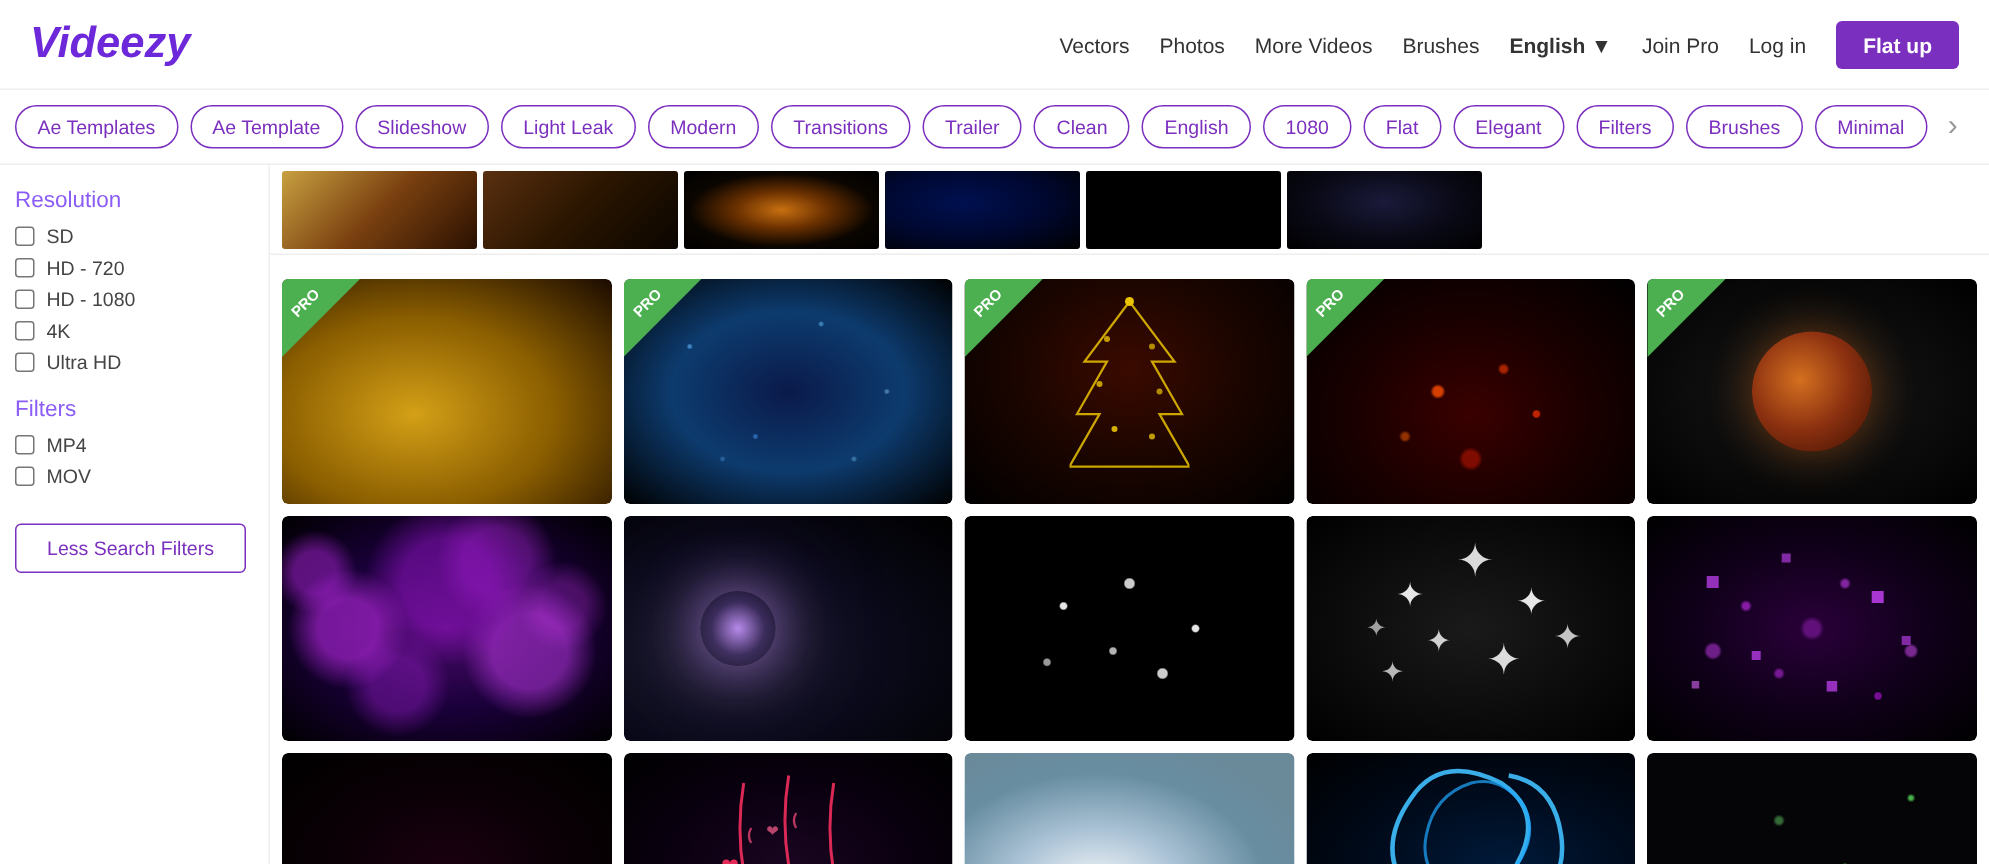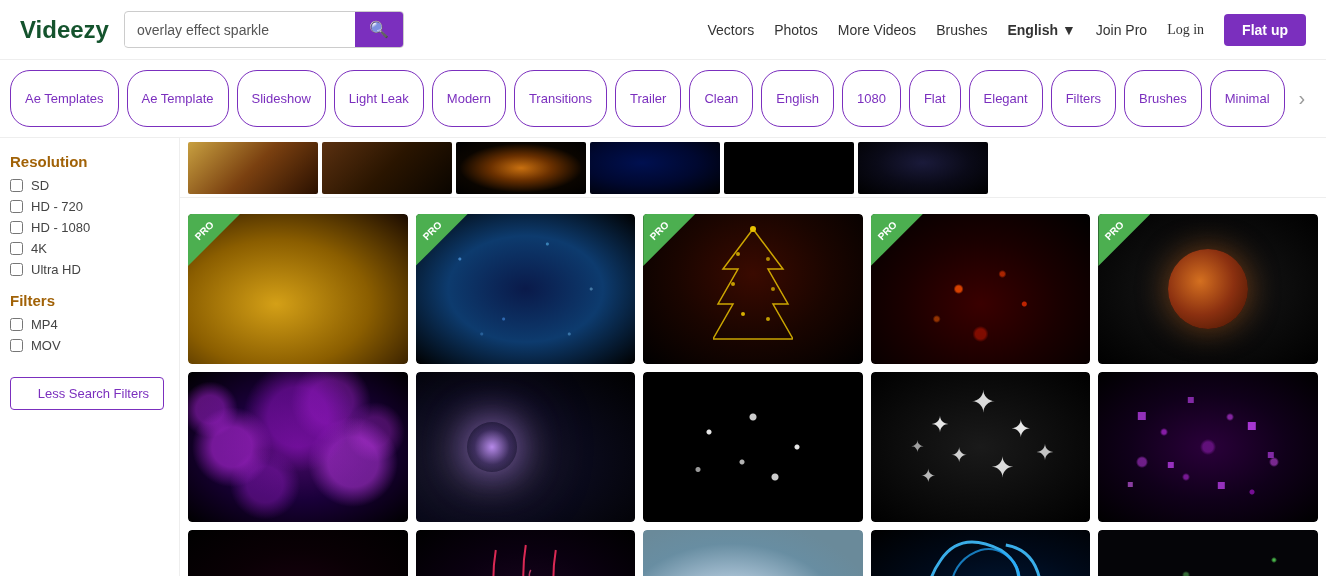--- a/index.html
+++ b/index.html
@@ -8,23 +8,24 @@
     
     .header {
       display: flex;
       align-items: center;
       padding: 0 20px;
       height: 60px;
       border-bottom: 1px solid #eee;
       gap: 15px;
     }
     .logo {
-      font-size: 24px;
+      font-size: 29px;
       font-weight: bold;
-      color: #14532d;
+      color: #6d28d9;
+      font-style: italic;
       white-space: nowrap;
     }
     .search-bar {
       display: flex;
       align-items: center;
       border: 1px solid #ccc;
       border-radius: 4px;
       overflow: hidden;
       flex: 0 0 auto;
       width: 280px;
@@ -66,21 +67,20 @@
       font-weight: bold;
     }
     .join-pro {
       color: #333;
       font-size: 14px;
       text-decoration: none;
     }
     .login-link {
       color: #333;
       font-size: 14px;
-      font-family: Liberation Serif, serif;
     }
     .signup-btn {
       background: #7b2fbe;
       color: #fff;
       border: none;
       border-radius: 4px;
       padding: 8px 18px;
       font-size: 14px;
       cursor: pointer;
       font-weight: bold;
@@ -94,21 +94,21 @@
       gap: 8px;
       overflow: hidden;
       border-bottom: 1px solid #eee;
       background: #fff;
     }
     .tag-btn {
       border: 1px solid #7b2fbe;
       background: #fff;
       color: #7b2fbe;
       border-radius: 20px;
-      padding: 20px 14px;
+      padding: 6px 14px;
       font-size: 13px;
       cursor: pointer;
       white-space: nowrap;
     }
     .chevron-right {
       background: #fff;
       border: none;
       font-size: 20px;
       color: #999;
       cursor: pointer;
@@ -123,22 +123,22 @@
 
     
     .sidebar {
       width: 180px;
       min-width: 180px;
       padding: 15px 15px 15px 10px;
       border-right: 1px solid #eee;
     }
     .sidebar-section-title {
       font-size: 15px;
-      font-weight: bold;
-      color: #a16207;
+      font-weight: normal;
+      color: #8b5cf6;
       margin-bottom: 8px;
       margin-top: 15px;
     }
     .sidebar-section-title:first-child { margin-top: 0; }
     .checkbox-row {
       display: flex;
       gap: 8px;
       margin-bottom: 6px;
       font-size: 13px;
       color: #444;
@@ -151,21 +151,20 @@
     .sidebar-filter-btn {
       margin-top: 18px;
       border: 1px solid #7b2fbe;
       background: #fff;
       color: #7b2fbe;
       border-radius: 4px;
       padding: 8px 14px;
       font-size: 13px;
       cursor: pointer;
       width: 100%;
-      text-align: right;
     }
 
     
     .content-area {
       flex: 1;
       padding: 0;
       overflow: hidden;
     }
 
     
@@ -388,24 +387,20 @@
         radial-gradient(circle at 40% 30%, rgba(120,255,120,0.4) 2px, transparent 4px),
         radial-gradient(circle at 20% 70%, rgba(100,220,100,0.6) 1px, transparent 3px),
         radial-gradient(circle at 70% 70%, rgba(150,255,150,0.3) 1px, transparent 2px);
     }
   </style>
 </head>
 <body>
 
 <header class="header">
   <div class="logo">Videezy</div>
-  <div class="search-bar">
-    <input type="text" value="overlay effect sparkle" style="">
-    <button>🔍</button>
-  </div>
   <nav class="nav-links">
     <a>Vectors</a>
     <a>Photos</a>
     <a>More Videos</a>
     <a>Brushes</a>
     <span class="lang-select">
       <span>English</span>
       <span> ▼</span>
     </span>
     <a class="join-pro">Join Pro</a>

